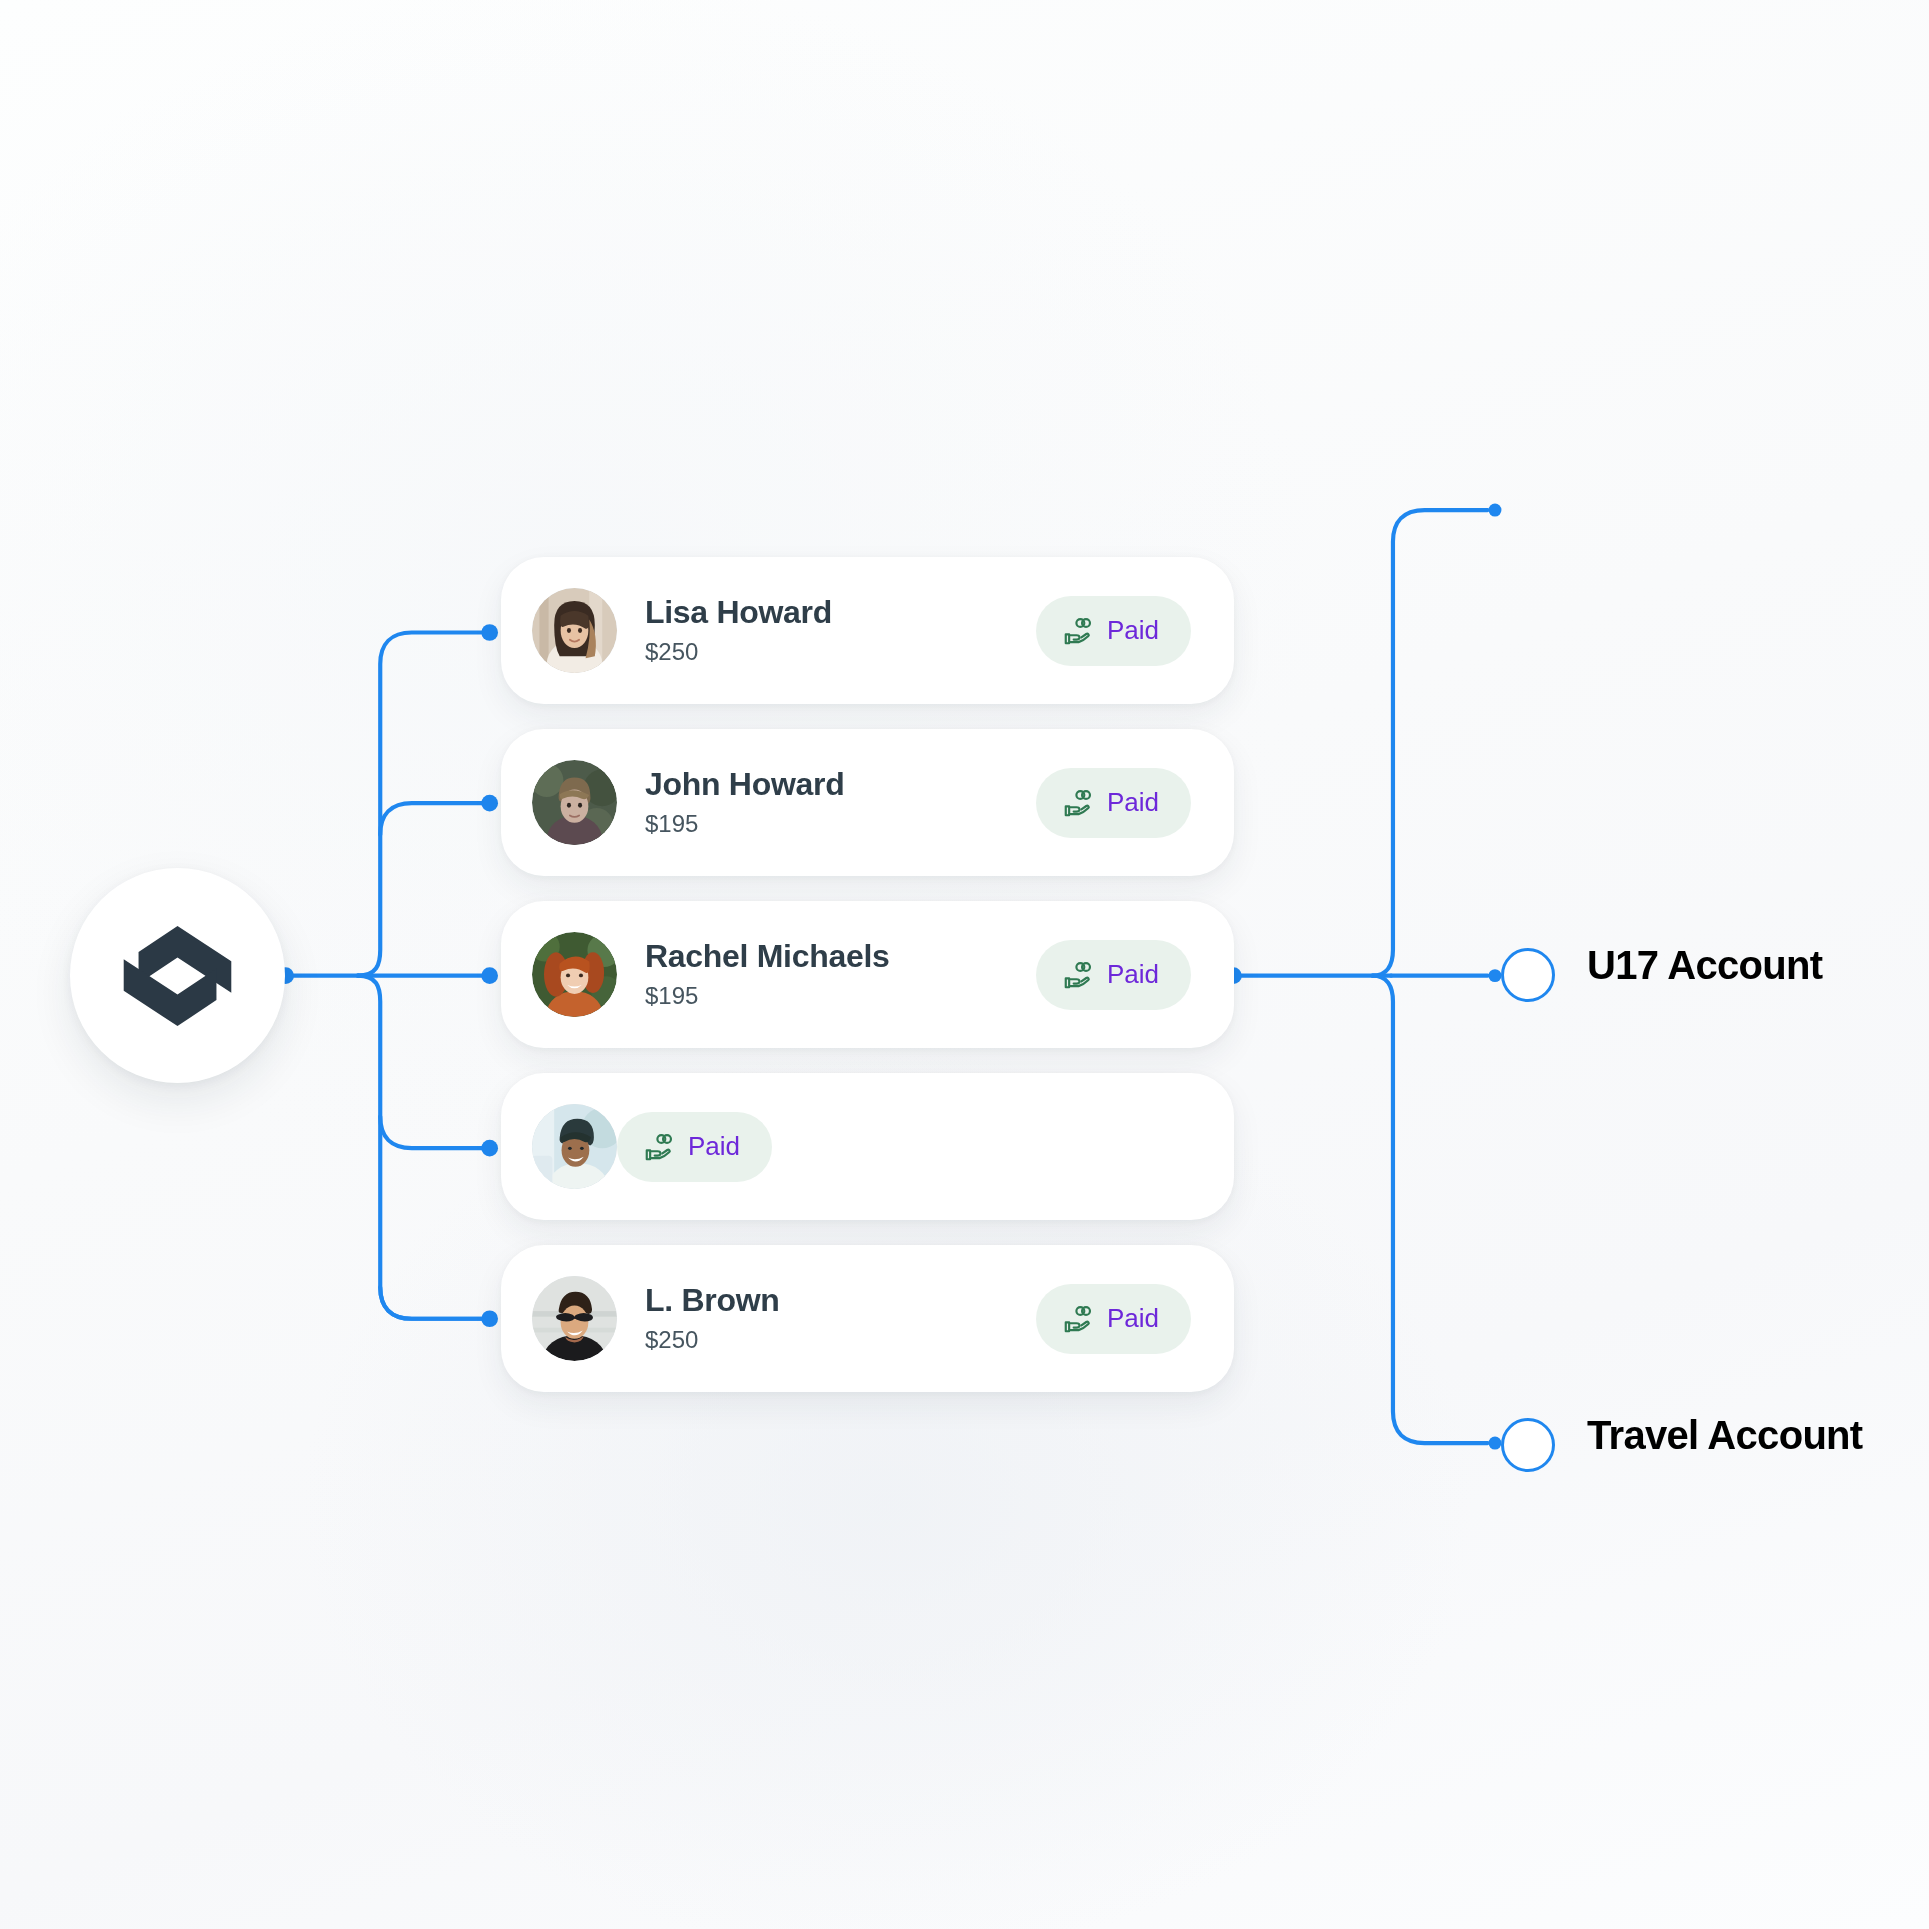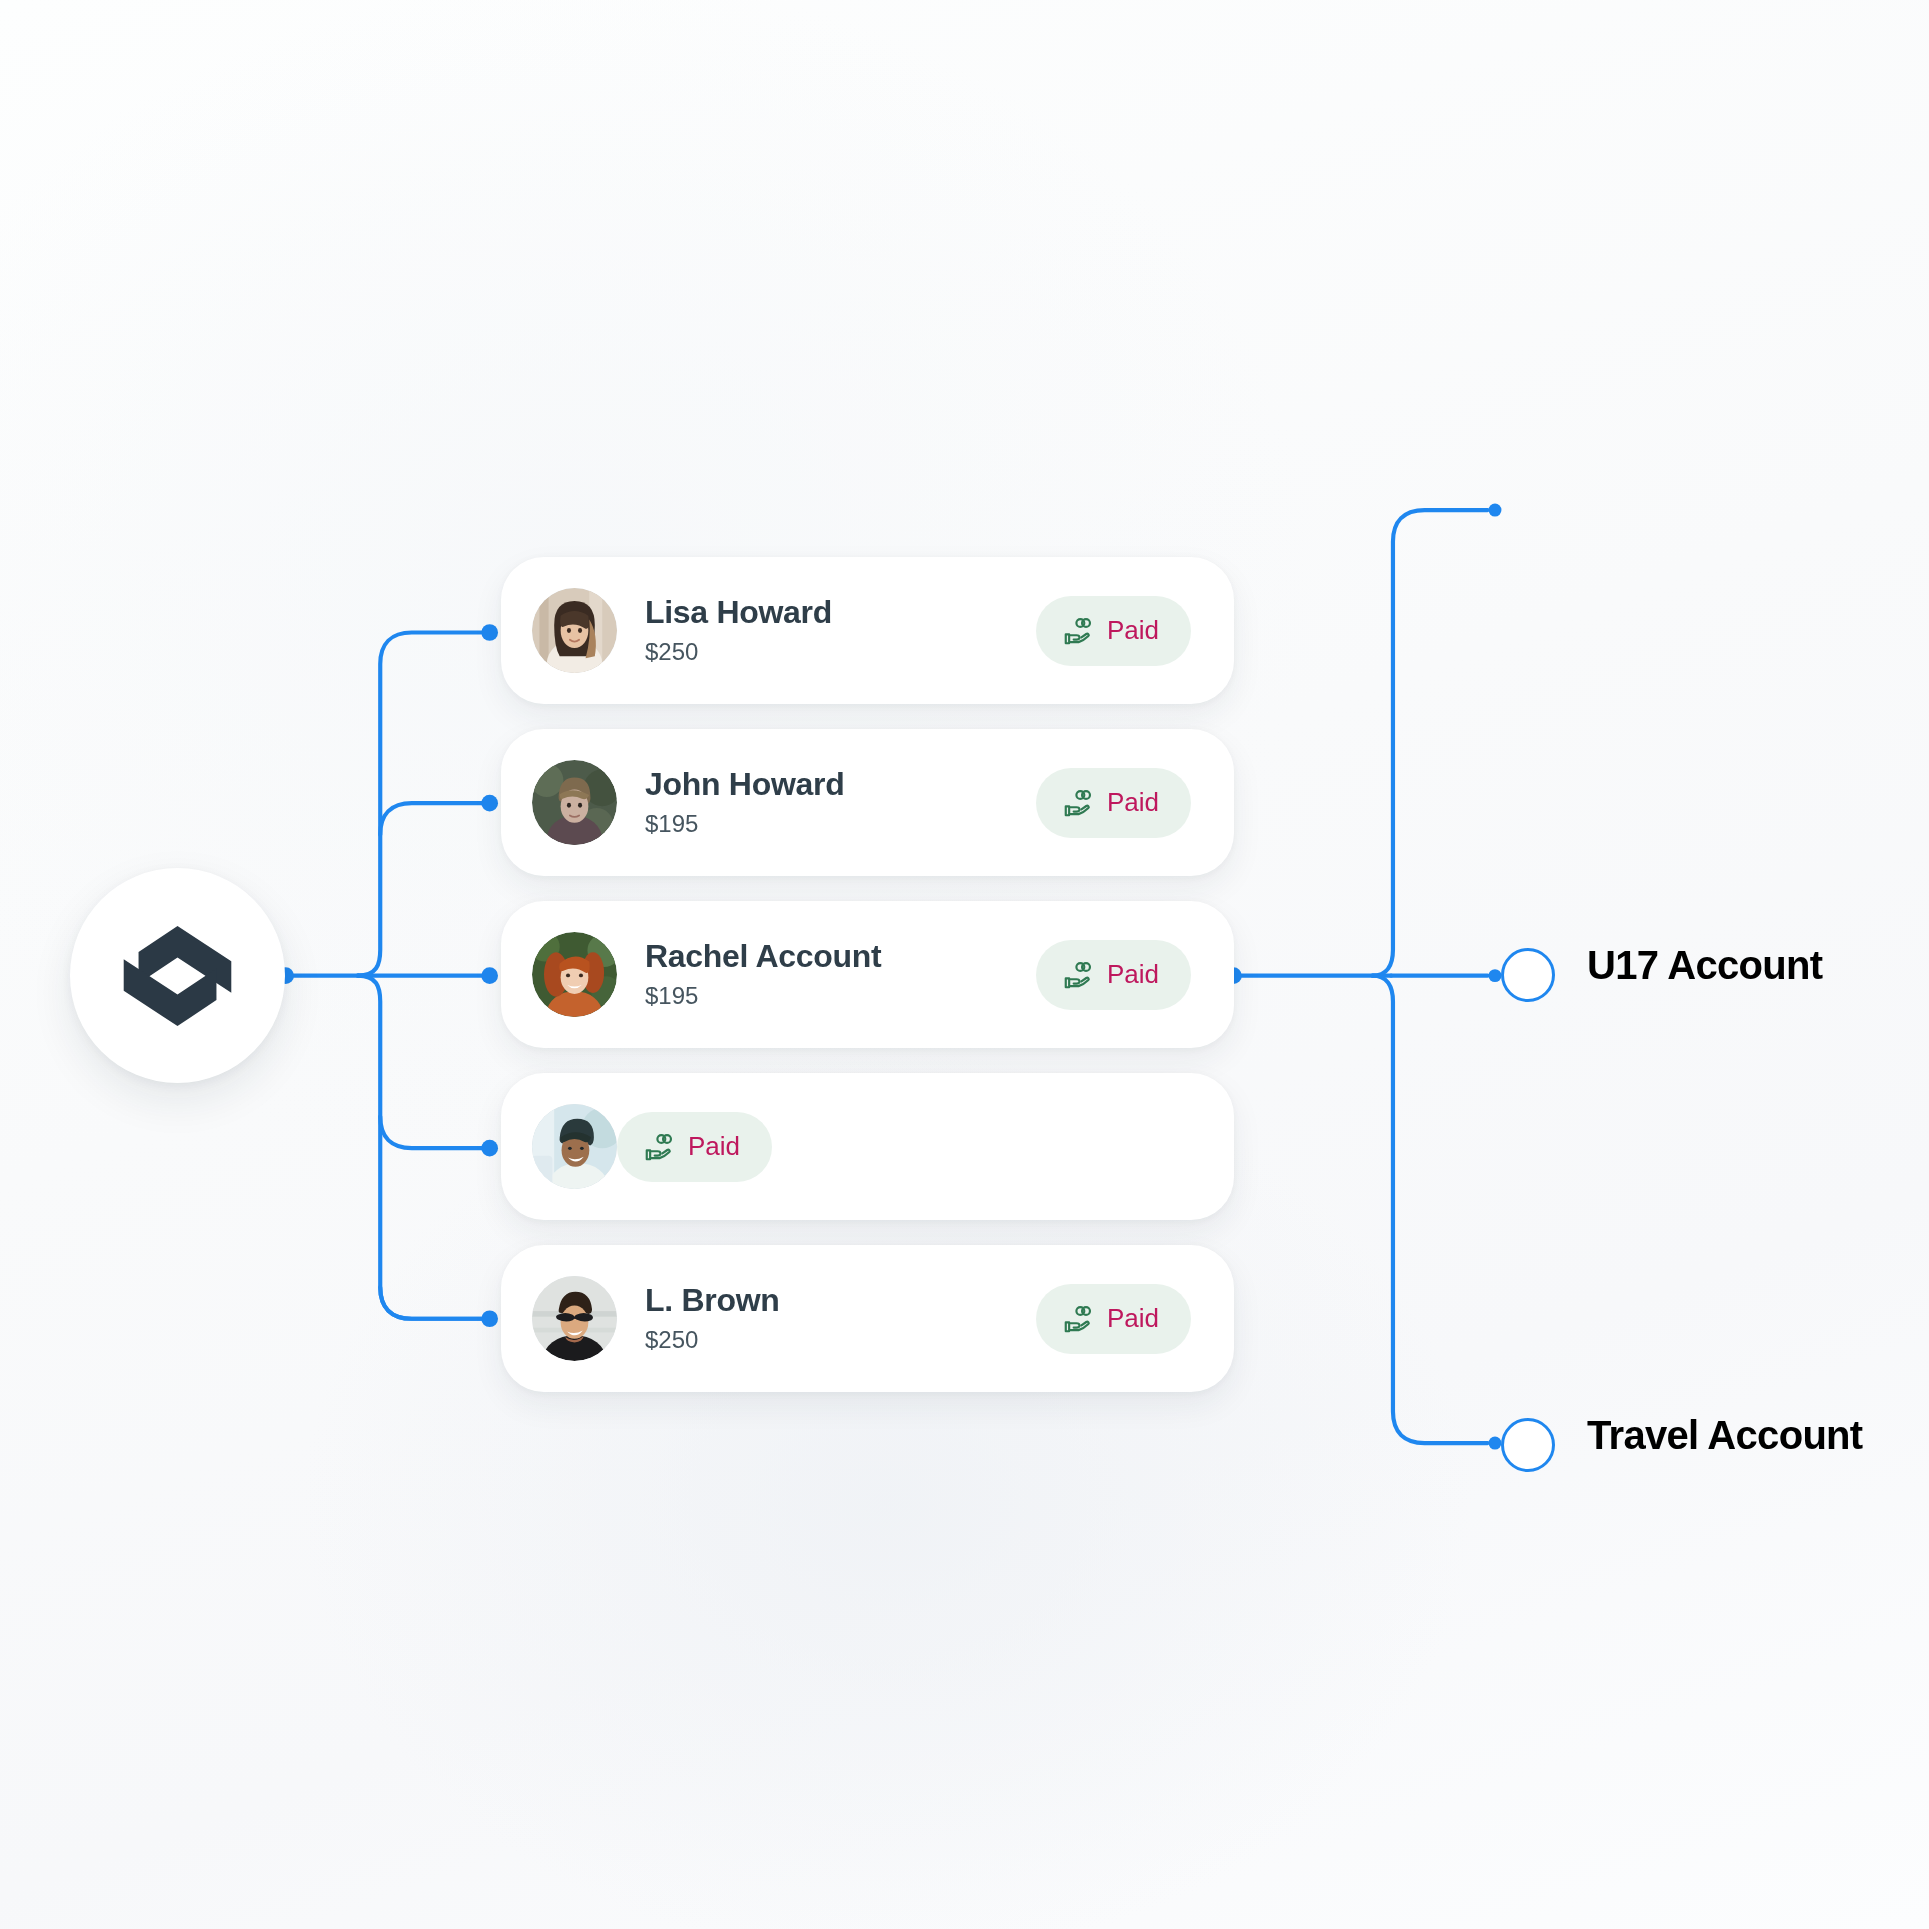--- a/index.html
+++ b/index.html
@@ -106,21 +106,21 @@
 
   .badge {
     flex: 0 0 auto;
     display: inline-flex;
     align-items: center;
     gap: 13px;
     height: 70px;
     padding: 0 32px 0 26px;
     border-radius: 35px;
     background: #e9f2ec;
-    color: #be185d;
+    color: #6d28d9;
     font-size: 26px;
     font-weight: 400;
     white-space: nowrap;
   }
   .badge svg { display: block; }
 
   
   .node {
     position: absolute;
     display: flex;
@@ -310,21 +310,21 @@
             <ellipse cx="66" cy="44" rx="12" ry="22" fill="#a8491f"></ellipse>
             <ellipse cx="46" cy="49" rx="15" ry="18" fill="#f0cdb2"></ellipse>
             <path d="M30 34 q16 -14 32 -2 q2 14 -4 12 q-12 -8 -24 -2 q-6 2 -4 -8z" fill="#b8521f"></path>
             <ellipse cx="39" cy="47" rx="2.2" ry="2" fill="#3b2a20"></ellipse>
             <ellipse cx="53" cy="47" rx="2.2" ry="2" fill="#3b2a20"></ellipse>
             <path d="M38 57 q8 8 16 0 q-8 4 -16 0z" fill="#ffffff"></path>
           </g>
         </svg>
       </div>
       <div class="person">
-        <div class="pname">Rachel Account</div>
+        <div class="pname">Rachel Michaels</div>
         <div class="pamt">$195</div>
       </div>
       <div class="badge">
         <span>
           <svg width="32" height="32" viewBox="0 0 34 34" xmlns="http://www.w3.org/2000/svg" fill="none" stroke="#2f7a52" stroke-width="2.3" stroke-linecap="round" stroke-linejoin="round">
             <circle cx="19.5" cy="8.5" r="4.2"></circle>
             <circle cx="25.5" cy="8.5" r="4.2"></circle>
             <path d="M4 20.5 h3.6 v9.5 H4 z"></path>
             <path d="M9 21.5 h6.4 c2 0 3.2 1.1 3.2 2.4 0 1.3 -1.2 2.2 -3.2 2.2 h-3"></path>
             <path d="M9 28.8 h8.6 c4.6 -1.4 8 -4 10.4 -6.4 1.3 -1.3 -0.6 -3.3 -2.2 -2.2 l-5.2 3.6"></path>

